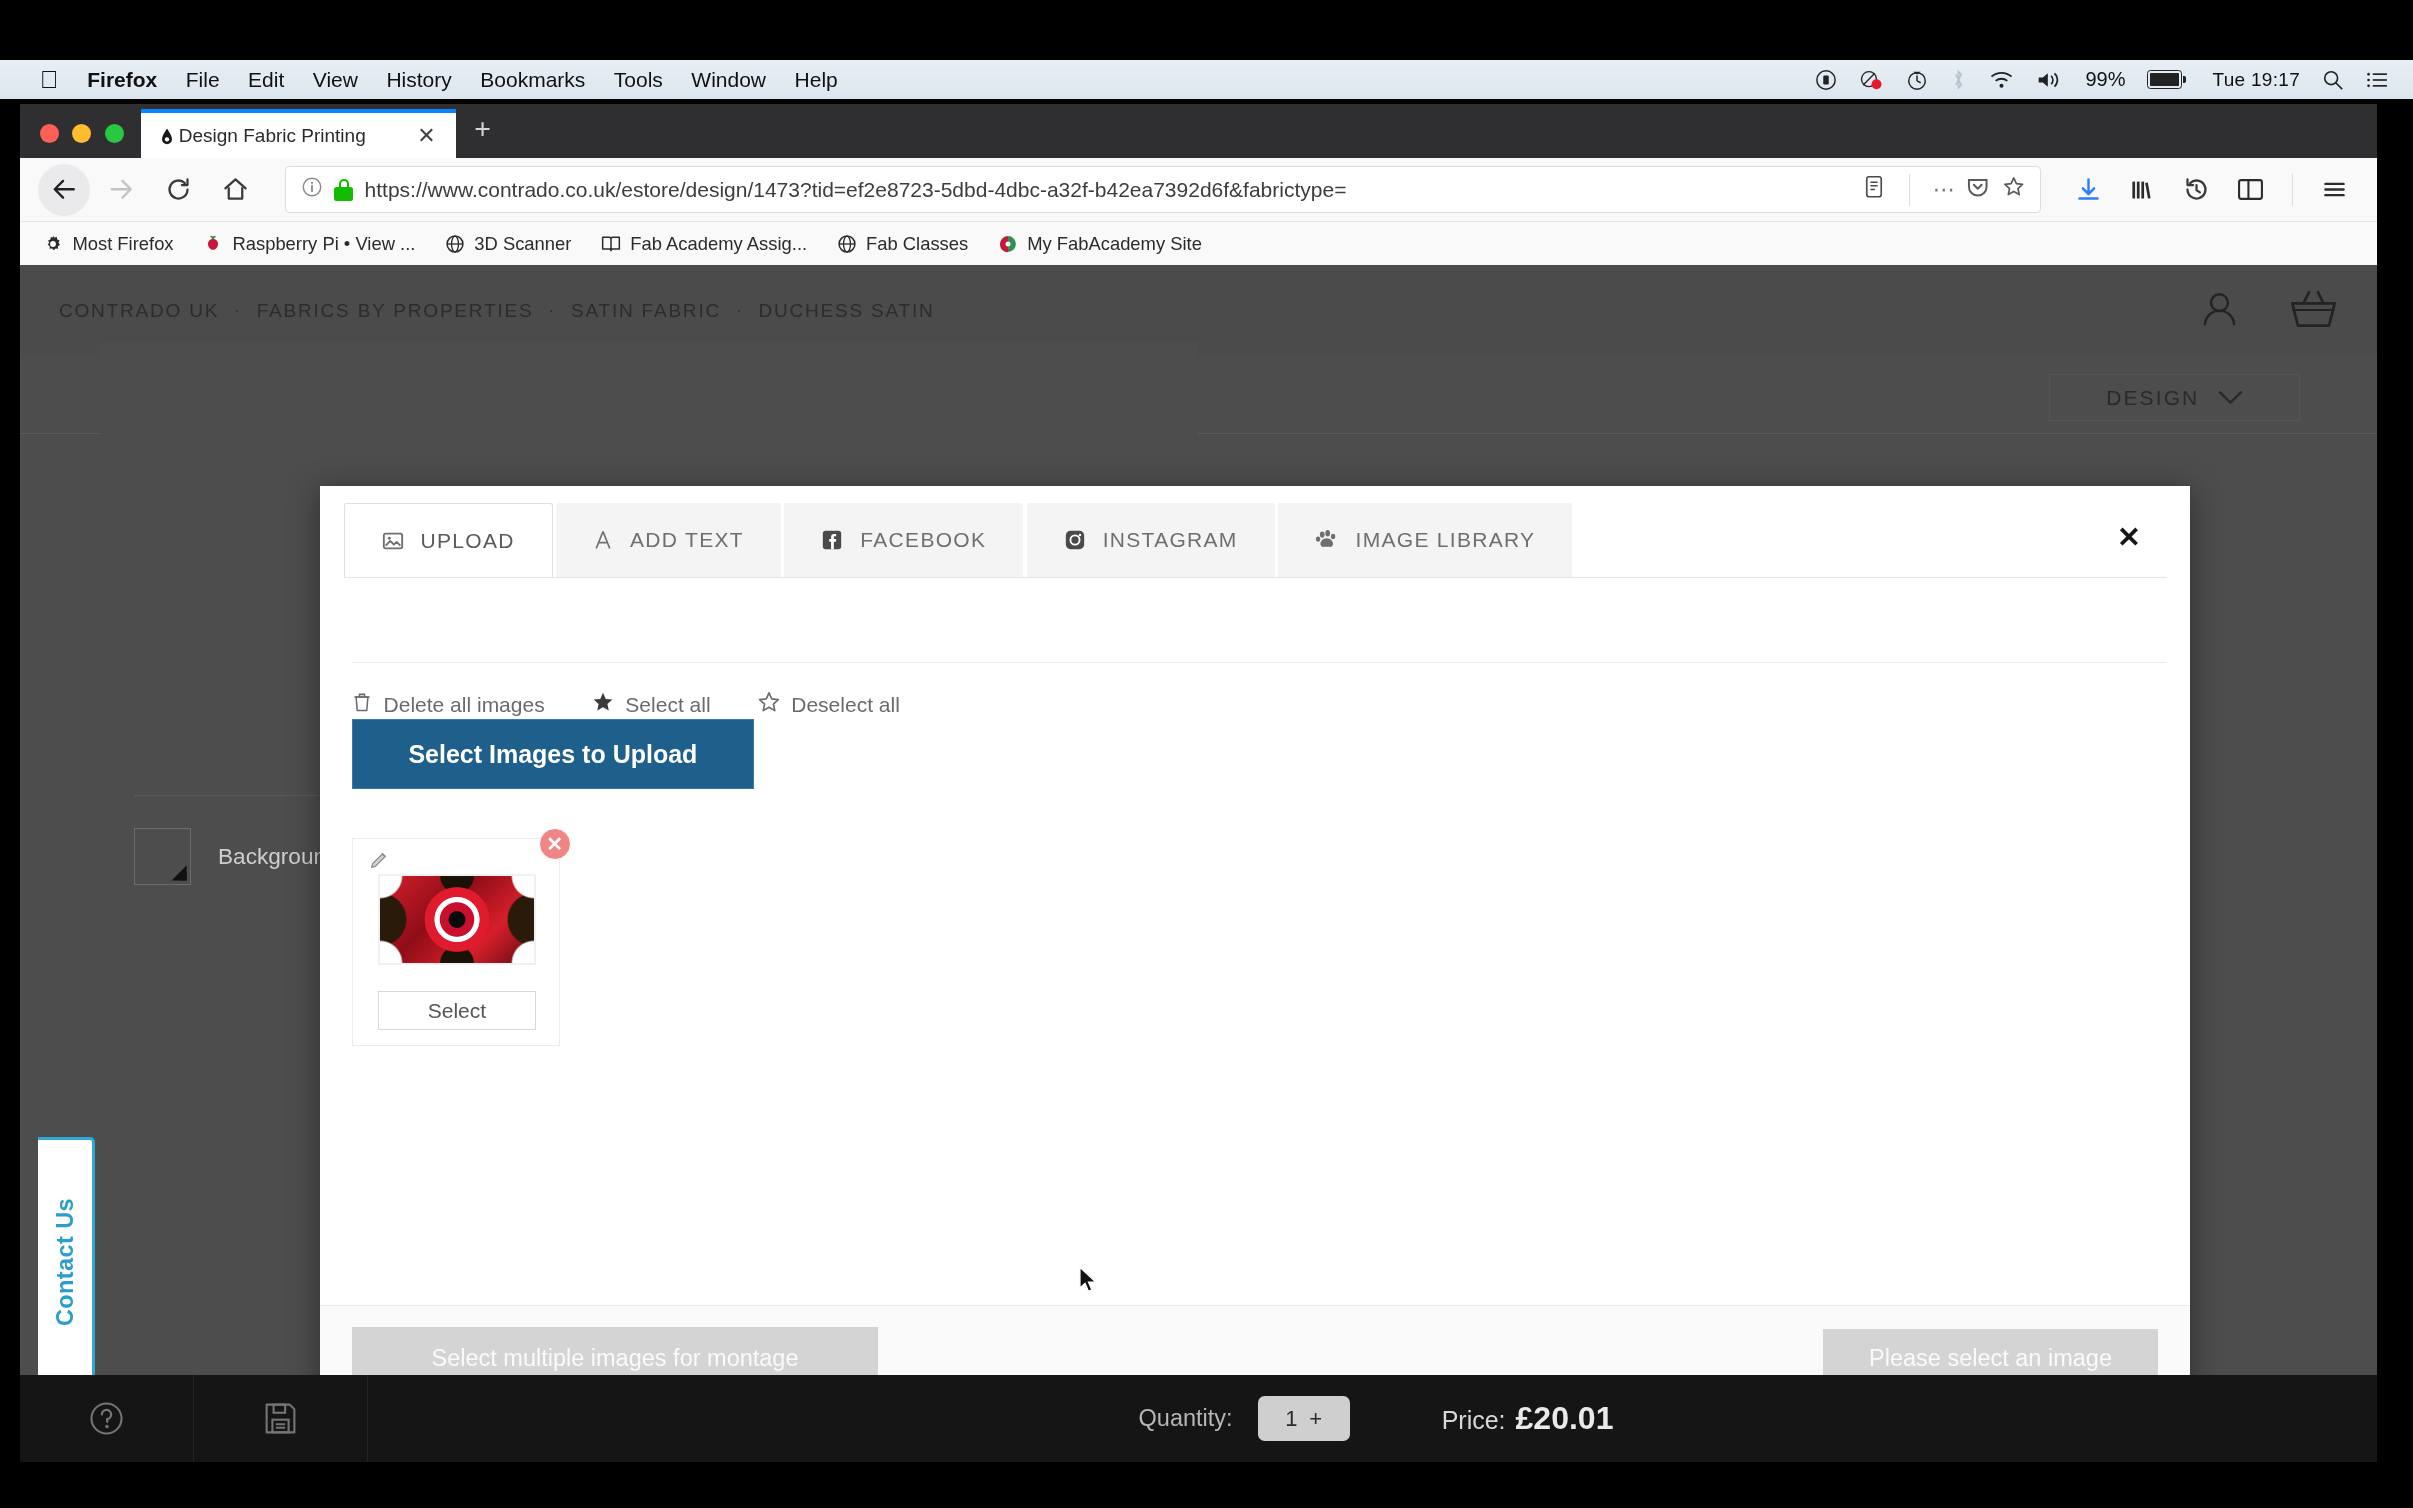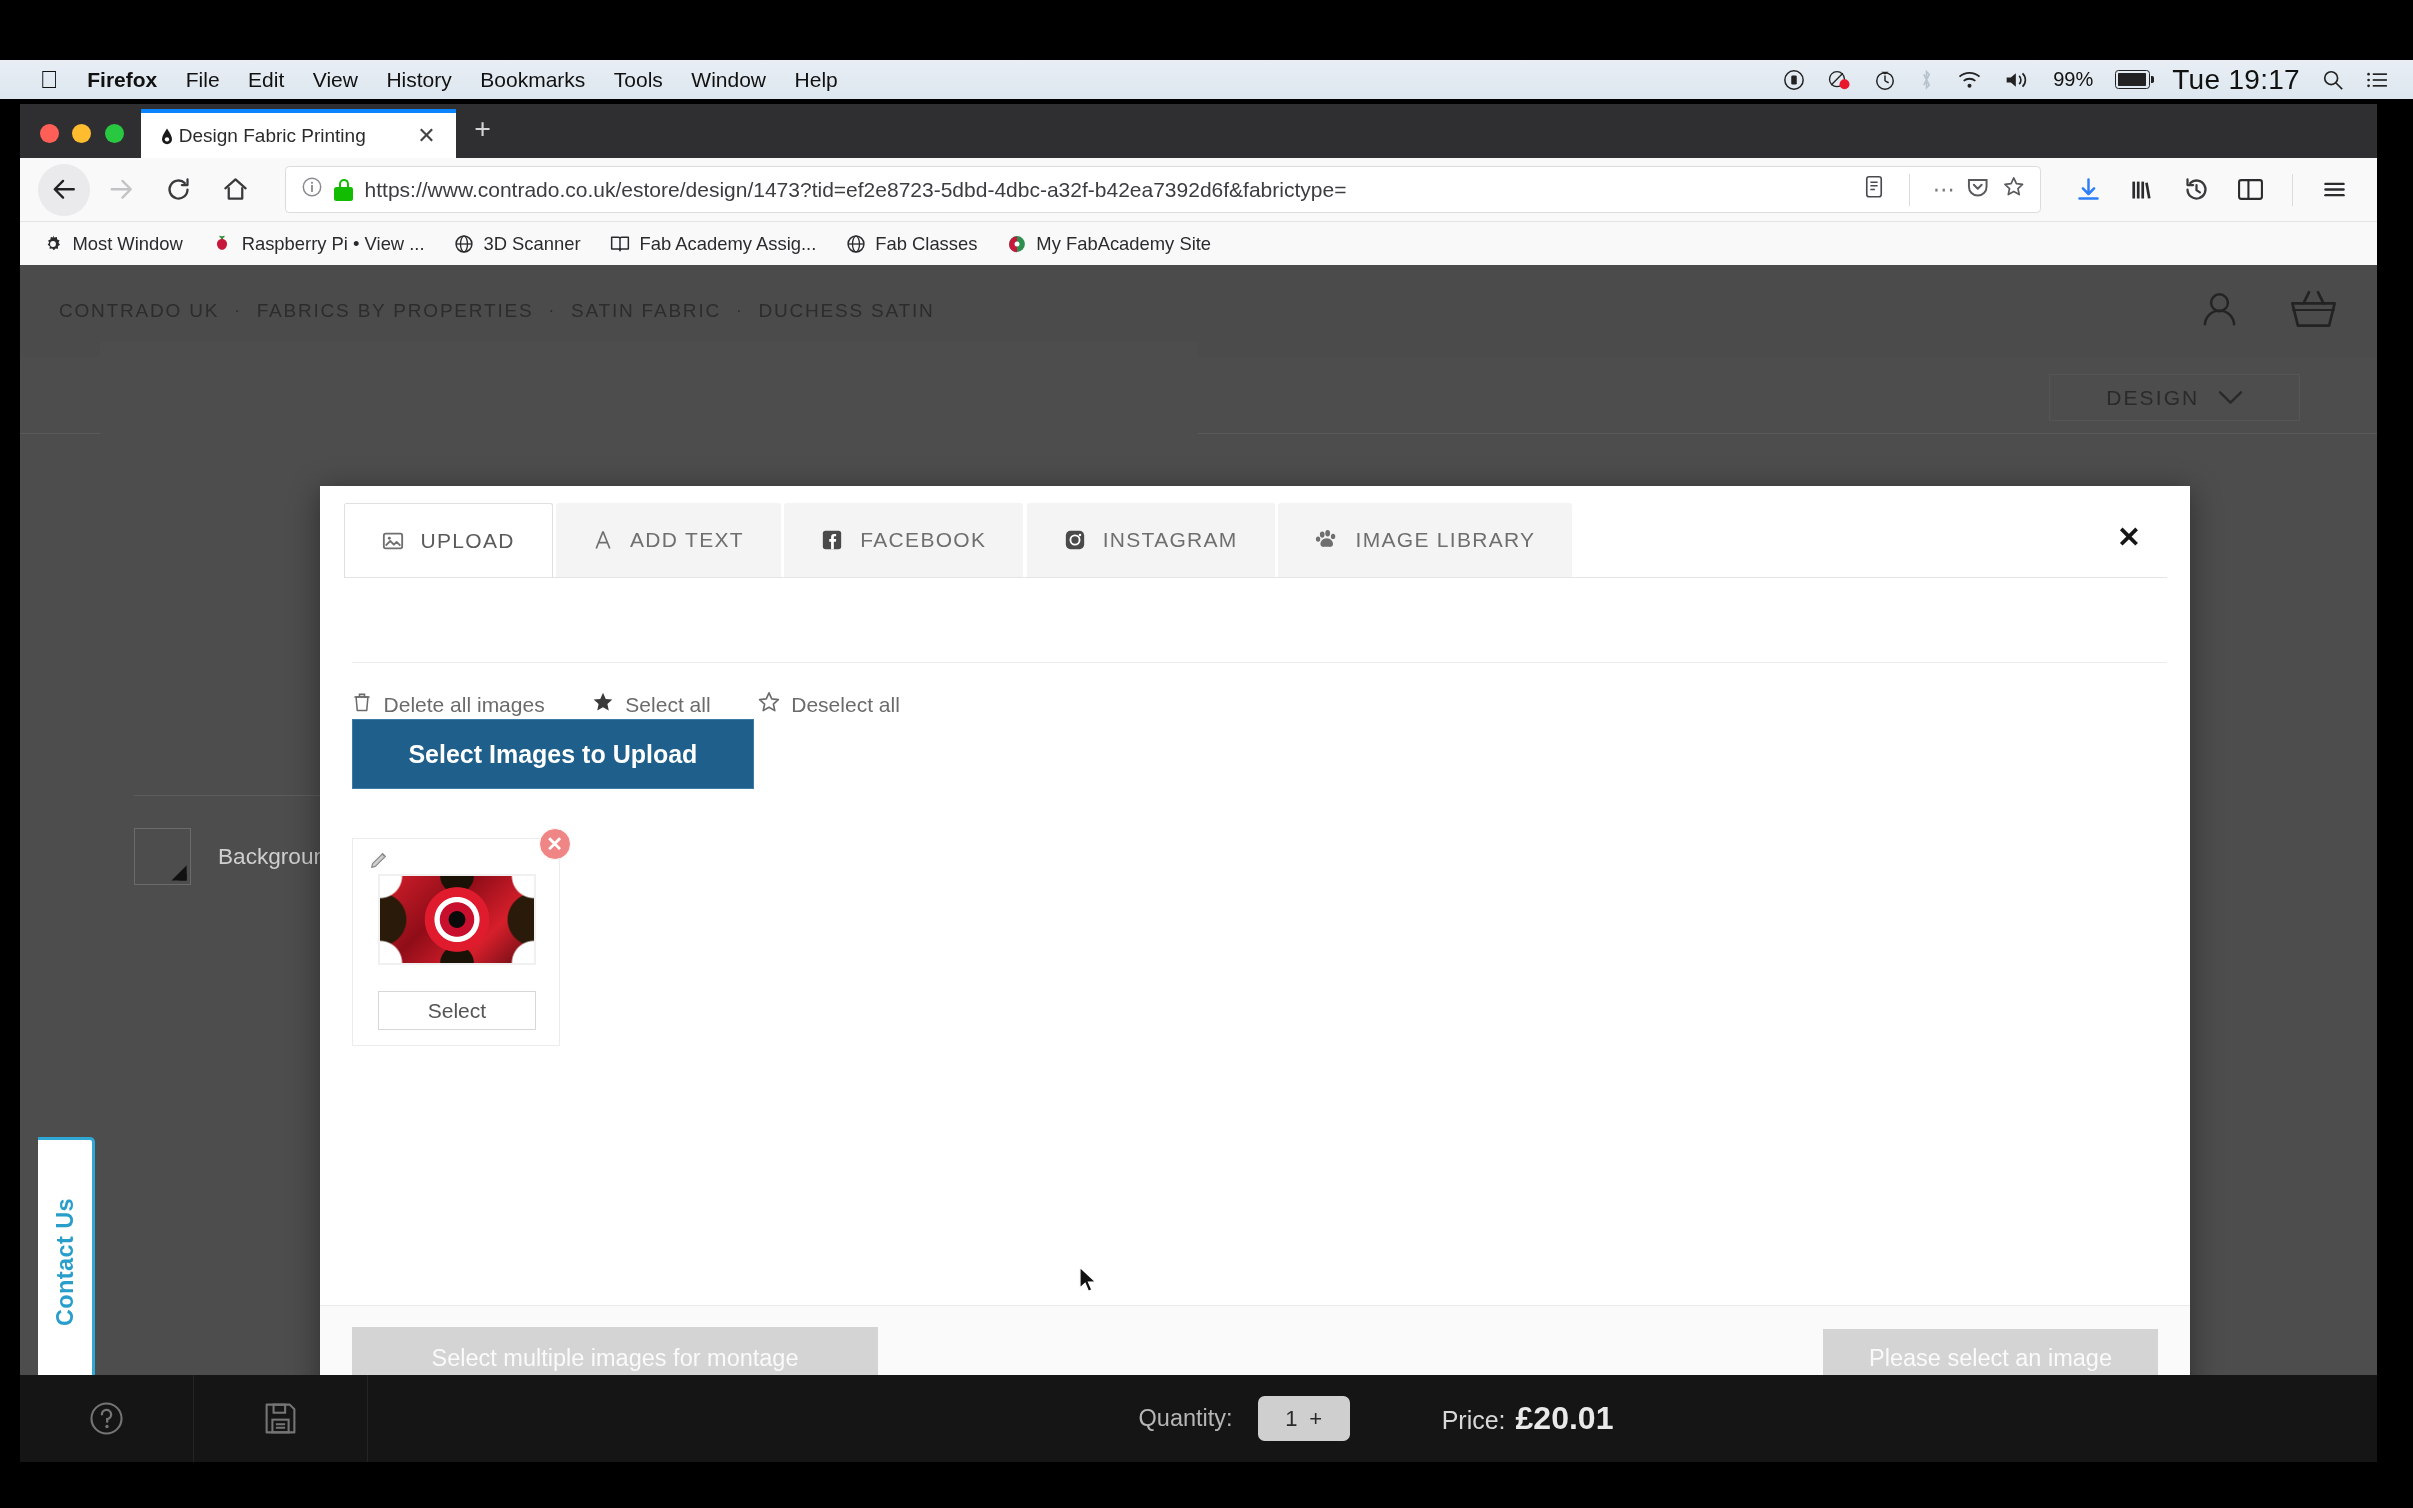--- a/index.html
+++ b/index.html
@@ -33,21 +33,21 @@
   .battpct { font-size: 20px; }
   .batt {
     width: 35px; height: 18.4px; border: 1.7px solid #222; border-radius: 3.4px;
     position: relative; display: inline-block;
   }
   .batt::after {
     content:''; position:absolute; right:-5px; top:5px; width:3.4px; height:6.7px;
     background:#222; border-radius:0 1.7px 1.7px 0;
   }
   .batt i { position:absolute; left:1.7px; top:1.7px; bottom:1.7px; width:28.5px; background:#222; border-radius:0.8px; display:block;}
-  .clockTxt { font-size: 28px; letter-spacing: 0.3px; }
+  .clockTxt { font-size: 19px; letter-spacing: 0.3px; margin-left: 8px; }
 
   
   #browser {
     position: absolute; left: 20px; top: 104px; width: 2357px; height: 1358px;
     background: #fff; overflow: hidden;
   }
 
   
   #tabstrip {
     height: 54px; background: #2f2f31; position: relative;
@@ -497,21 +497,21 @@
       </div>
     </div>
 
     <div id="bookmarks">
       <div class="bm">
         <span class="bmico">
           <svg width="20" height="20" viewBox="0 0 24 24">
               <path d="M12 8.5 a3.5 3.5 0 1 0 0 7 a3.5 3.5 0 1 0 0-7z M12 1.5 l1.6 2.6 3-.6 .5 3 2.8 1.2 -1.3 2.8 1.8 2.4 -2.5 1.8 .2 3.1 -3-.5 -2.1 2.2 -2.1-2.2 -3 .5 .2-3.1 -2.5-1.8 1.8-2.4 -1.3-2.8 2.8-1.2 .5-3 3 .6z" fill="#2b2b2e"></path>
             </svg>
         </span>
-        <span>Most Window</span>
+        <span>Most Firefox</span>
       </div>
       <div class="bm">
         <span class="bmico">
           <svg width="20" height="20" viewBox="0 0 24 24">
               <path d="M12 6 c3 0 6 2 6 6 c0 4-3 7-6 7 s-6-3-6-7 c0-4 3-6 6-6z" fill="#c7173a"></path>
               <path d="M9 3 c2 0 3 1.5 3 3 M15 3 c-2 0-3 1.5-3 3" stroke="#2f8f32" stroke-width="2" fill="none"></path>
             </svg>
         </span>
         <span>Raspberry Pi • View ...</span>
       </div>

